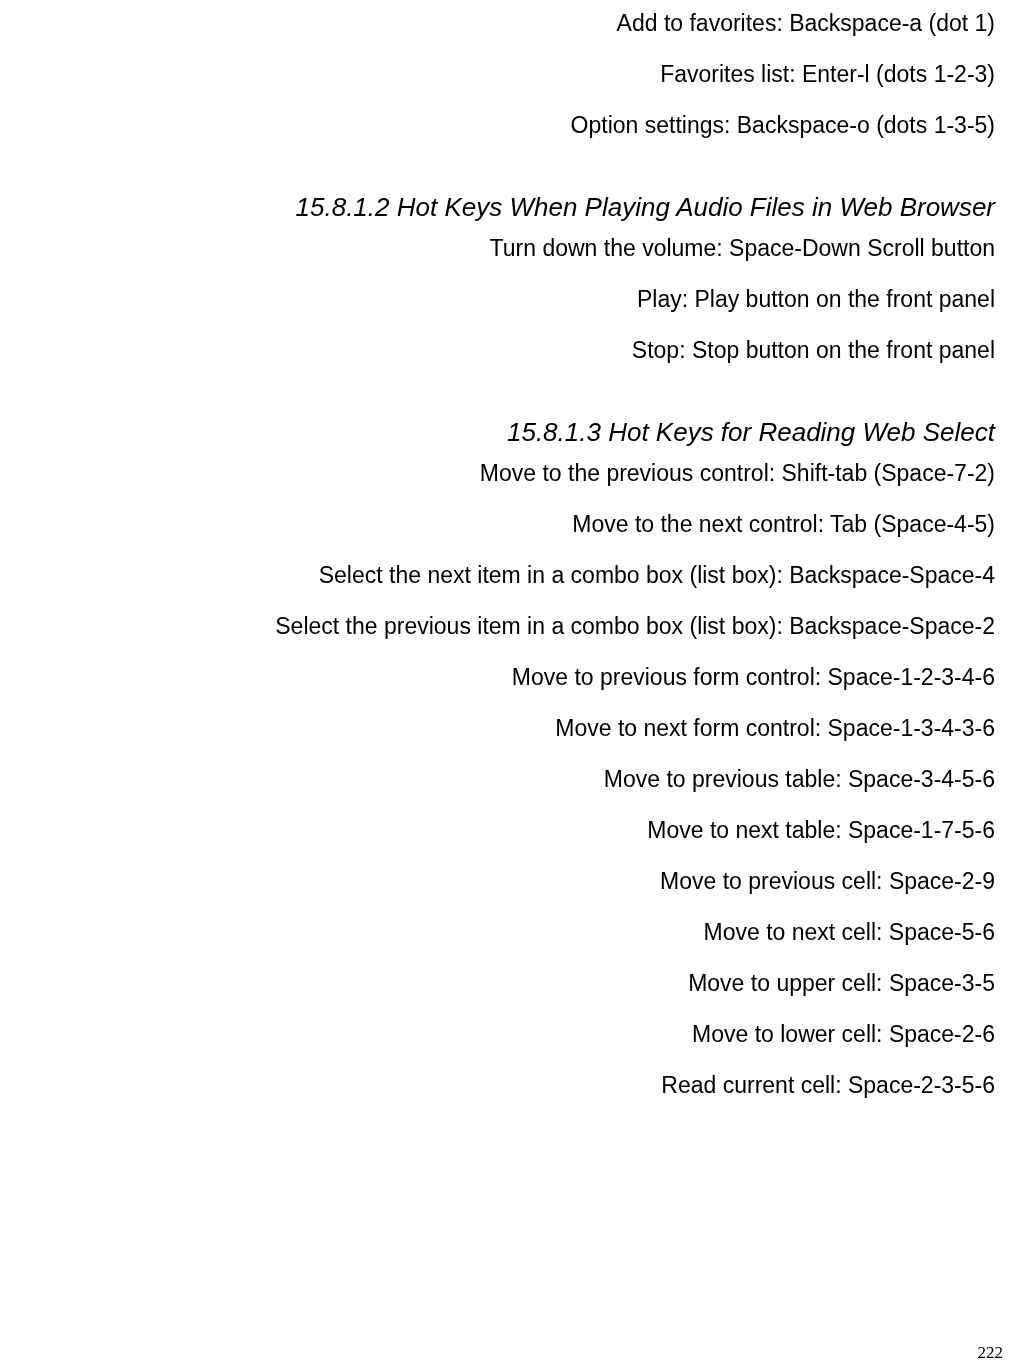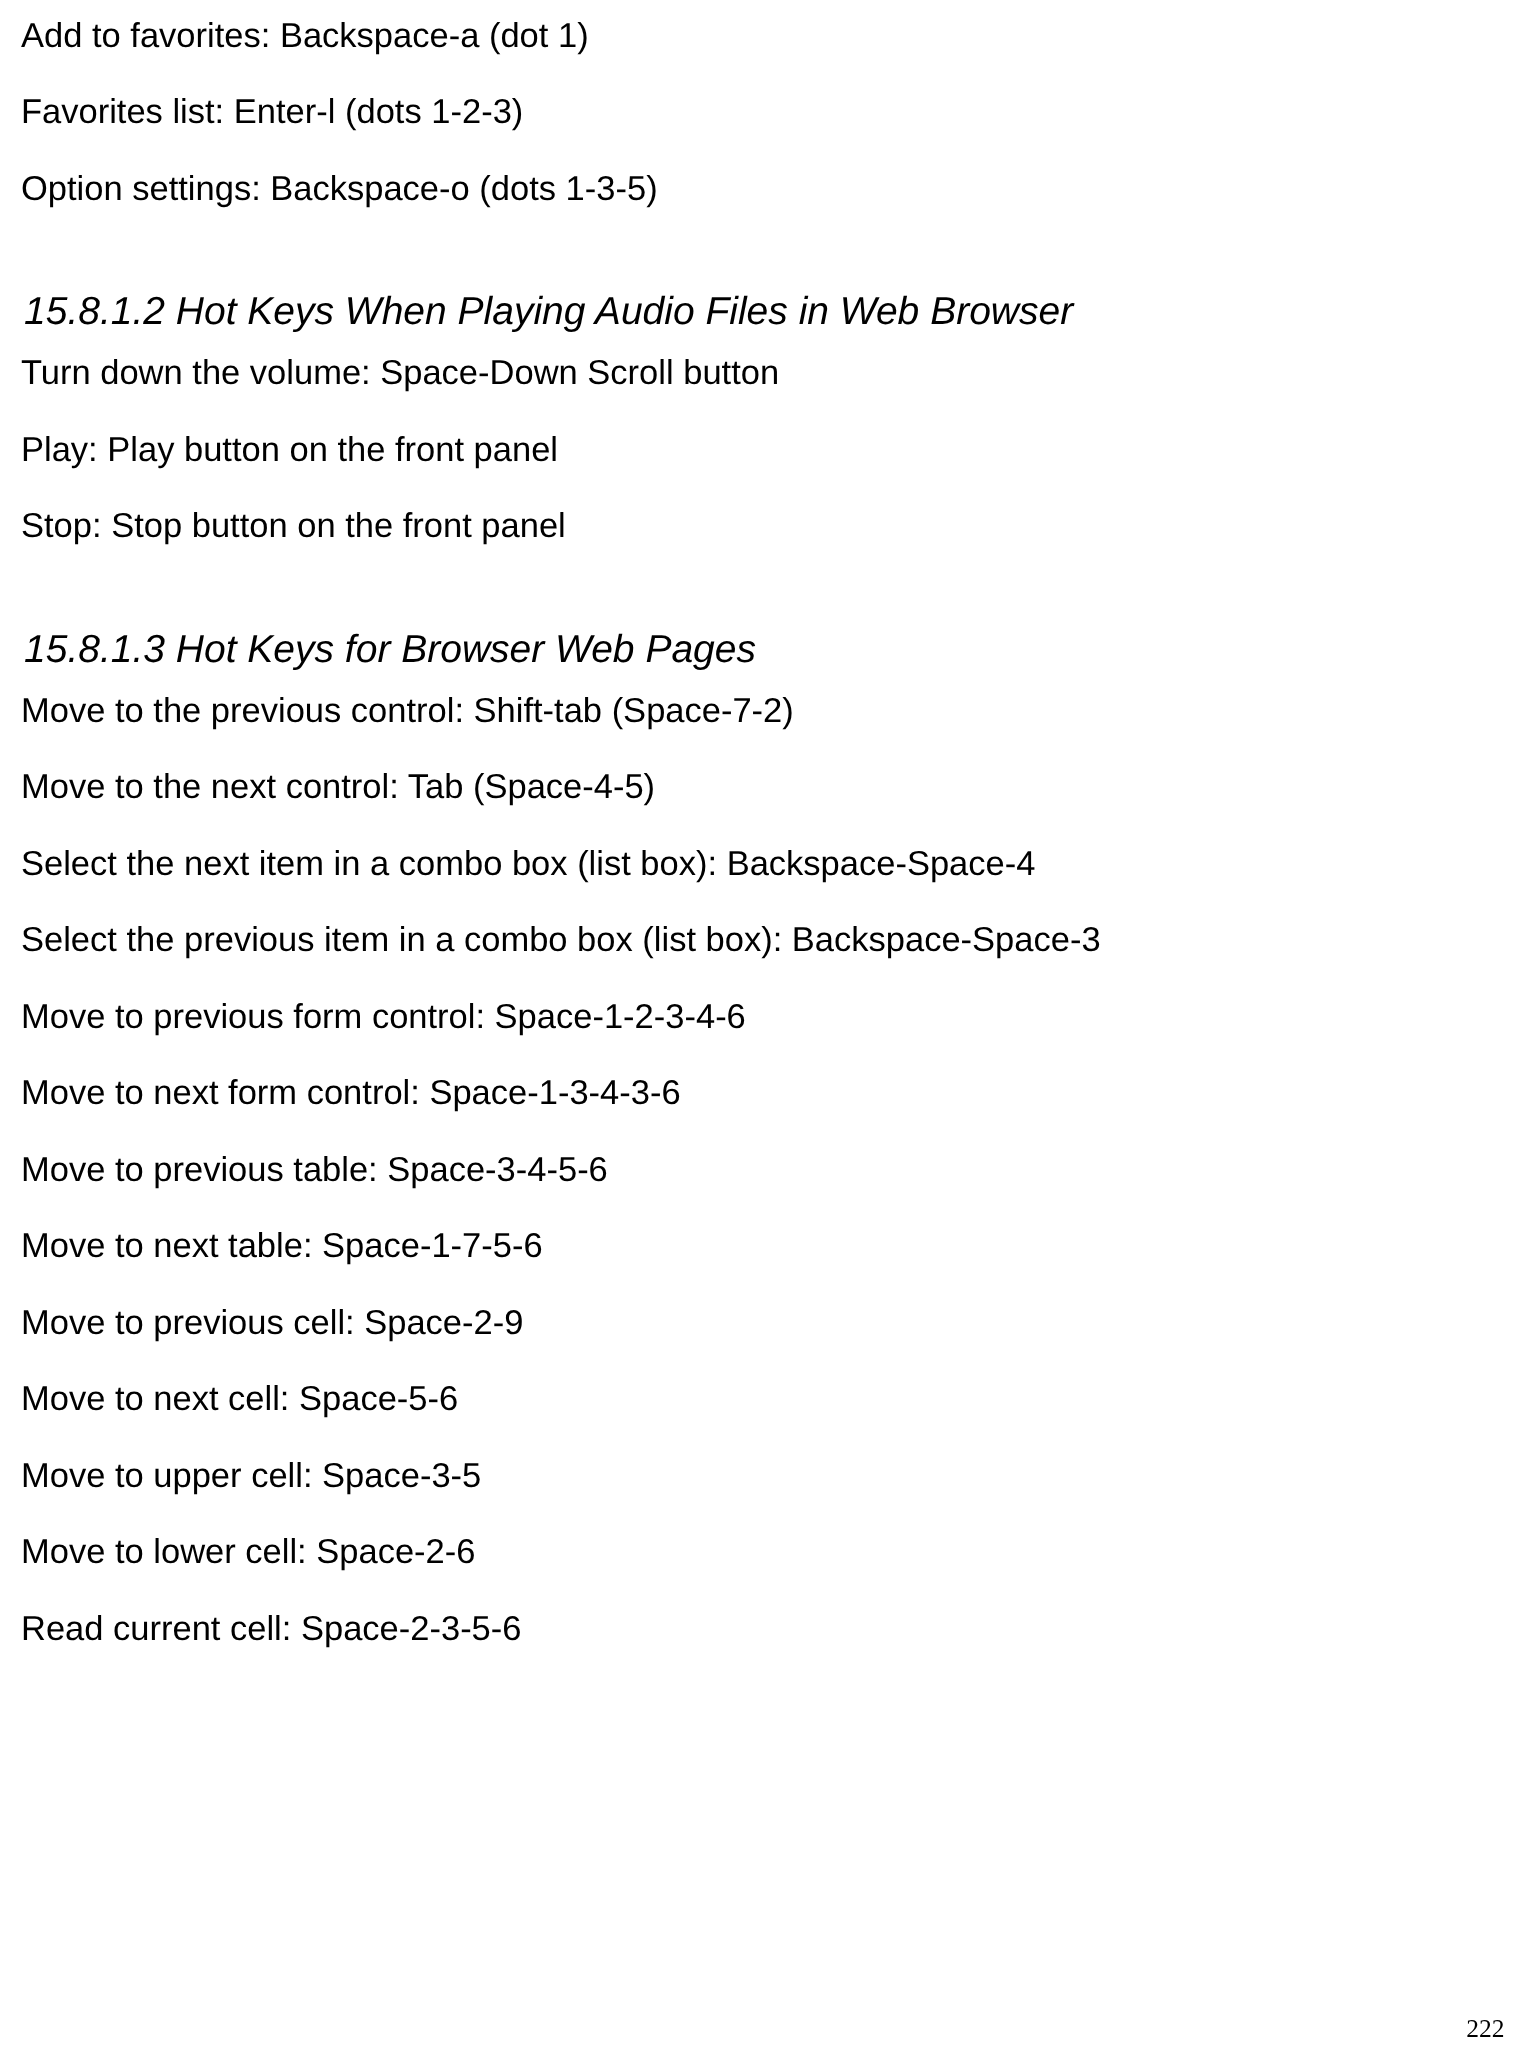--- a/index.html
+++ b/index.html
@@ -8,20 +8,21 @@
     background: #ffffff;
     color: #000000;
     font-family: Arial, Helvetica, sans-serif;
   }
   .page {
     box-sizing: border-box;
     width: 1009px;
     min-height: 1371px;
     padding: 8px 14px 20px 14px;
     position: relative;
+    text-align: right;
   }
   .body-line {
     font-size: 23px;
     line-height: 1.35;
     margin: 0 0 20px 0;
     font-weight: 400;
   }
   .section-gap {
     height: 30px;
   }
@@ -51,25 +52,25 @@
 
   <div class="section-gap"></div>
 
   <h3 class="heading">15.8.1.2 Hot Keys When Playing Audio Files in Web Browser</h3>
   <p class="body-line">Turn down the volume: Space-Down Scroll button</p>
   <p class="body-line">Play: Play button on the front panel</p>
   <p class="body-line">Stop: Stop button on the front panel</p>
 
   <div class="section-gap"></div>
 
-  <h3 class="heading">15.8.1.3 Hot Keys for Browser Web Pages</h3>
+  <h3 class="heading">15.8.1.3 Hot Keys for Reading Web Select</h3>
   <p class="body-line">Move to the previous control: Shift-tab (Space-7-2)</p>
   <p class="body-line">Move to the next control: Tab (Space-4-5)</p>
   <p class="body-line">Select the next item in a combo box (list box): Backspace-Space-4</p>
-  <p class="body-line">Select the previous item in a combo box (list box): Backspace-Space-3</p>
+  <p class="body-line">Select the previous item in a combo box (list box): Backspace-Space-2</p>
   <p class="body-line">Move to previous form control: Space-1-2-3-4-6</p>
   <p class="body-line">Move to next form control: Space-1-3-4-3-6</p>
   <p class="body-line">Move to previous table: Space-3-4-5-6</p>
   <p class="body-line">Move to next table: Space-1-7-5-6</p>
   <p class="body-line">Move to previous cell: Space-2-9</p>
   <p class="body-line">Move to next cell: Space-5-6</p>
   <p class="body-line">Move to upper cell: Space-3-5</p>
   <p class="body-line">Move to lower cell: Space-2-6</p>
   <p class="body-line">Read current cell: Space-2-3-5-6</p>
 

